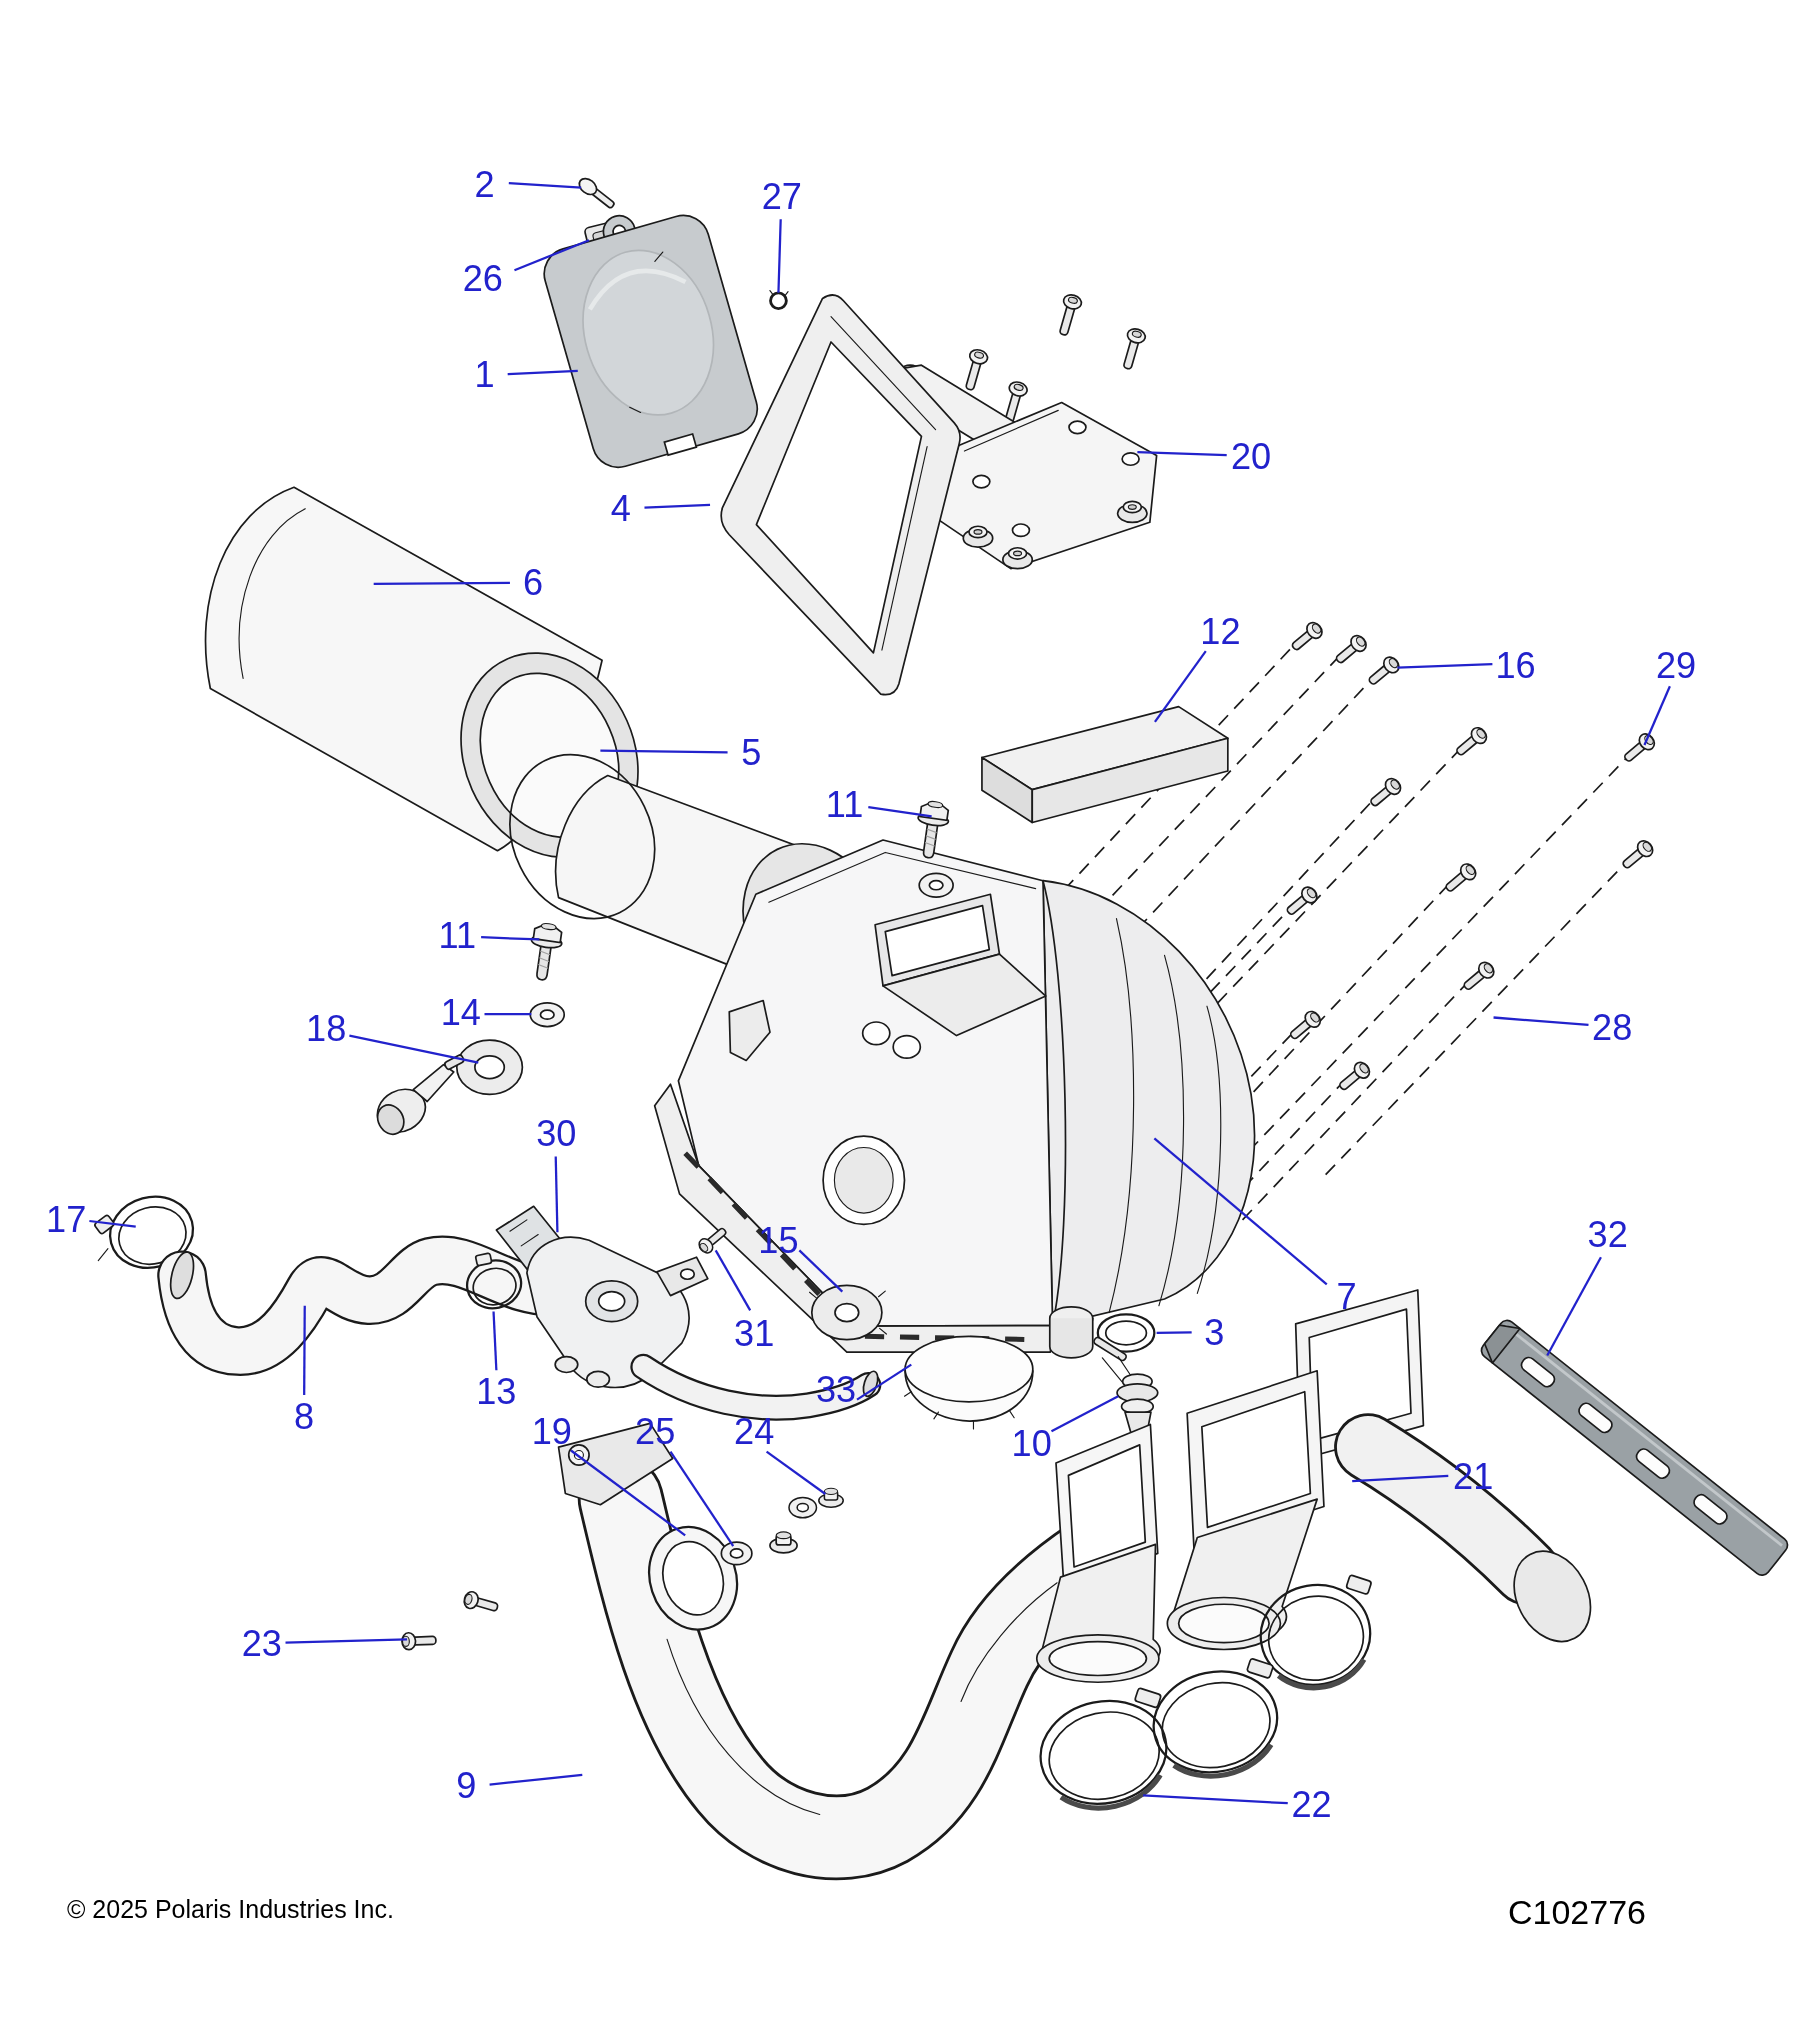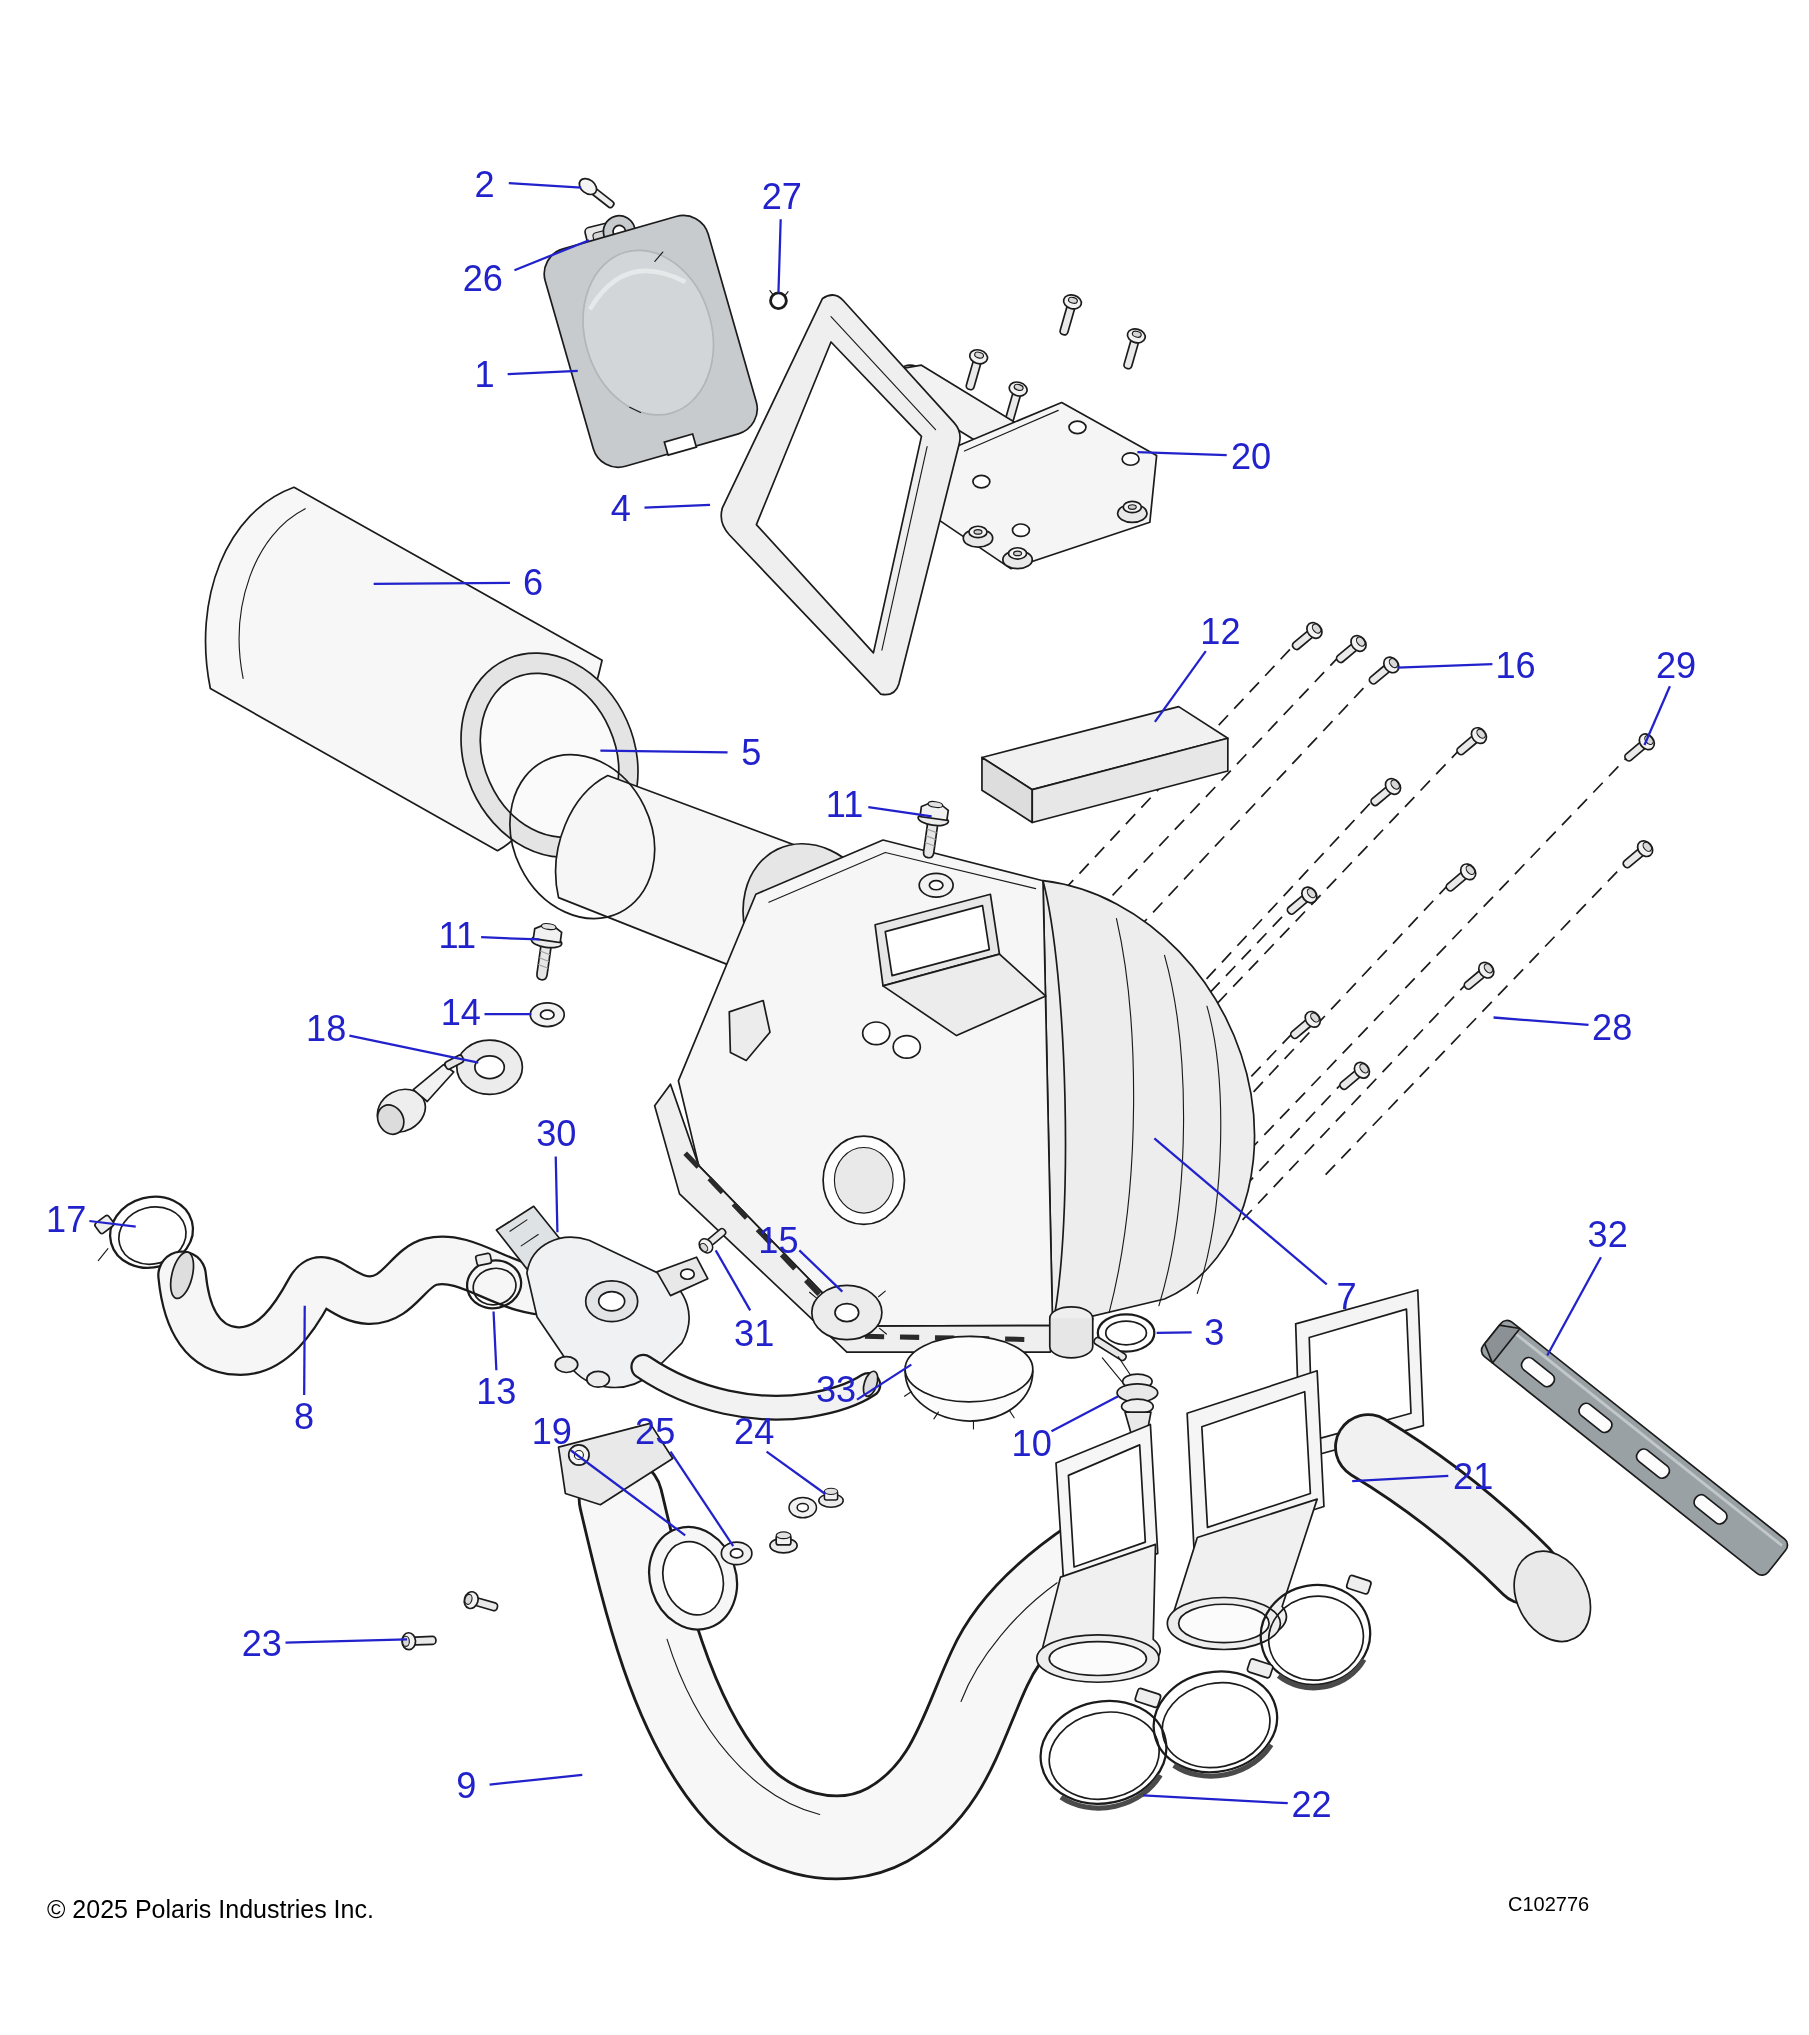--- a/index.html
+++ b/index.html
@@ -5,22 +5,22 @@
   html,body{margin:0;padding:0;background:#ffffff;width:1809px;height:2035px;
             font-family:"Liberation Sans",sans-serif;overflow:hidden;}
   #stage{position:relative;width:1809px;height:2035px;background:#fff;}
   #art{position:absolute;left:0;top:0;}
   .ol{stroke:#1b1b1b;stroke-width:3;stroke-linejoin:round;stroke-linecap:round;}
   .thin{stroke:#1b1b1b;stroke-width:2;stroke-linejoin:round;stroke-linecap:round;fill:none;}
   .dash{stroke:#1b1b1b;stroke-width:3;fill:none;stroke-dasharray:24 16;}
   .slotdash{stroke:#2a2a2a;stroke-width:9;fill:none;stroke-dasharray:34 28;}
   .callout-text{font-family:"Liberation Sans",sans-serif;font-size:64px;}
   .footer-text{position:absolute;color:#000;}
-  #copyright{left:47px;top:1895px;font-size:25px;text-align:center;}
-  #diagram-code{left:1508px;top:1893px;font-size:20px;text-align:center;}
+  #copyright{left:67px;top:1895px;font-size:25px;text-align:center;}
+  #diagram-code{left:1508px;top:1893px;font-size:34px;text-align:center;}
 </style>
 </head>
 <body>
 
 <div id="stage">
 
 <svg id="art" width="1809" height="2035" viewBox="0 0 3200 3600" xmlns="http://www.w3.org/2000/svg">
 
   <defs>
 

